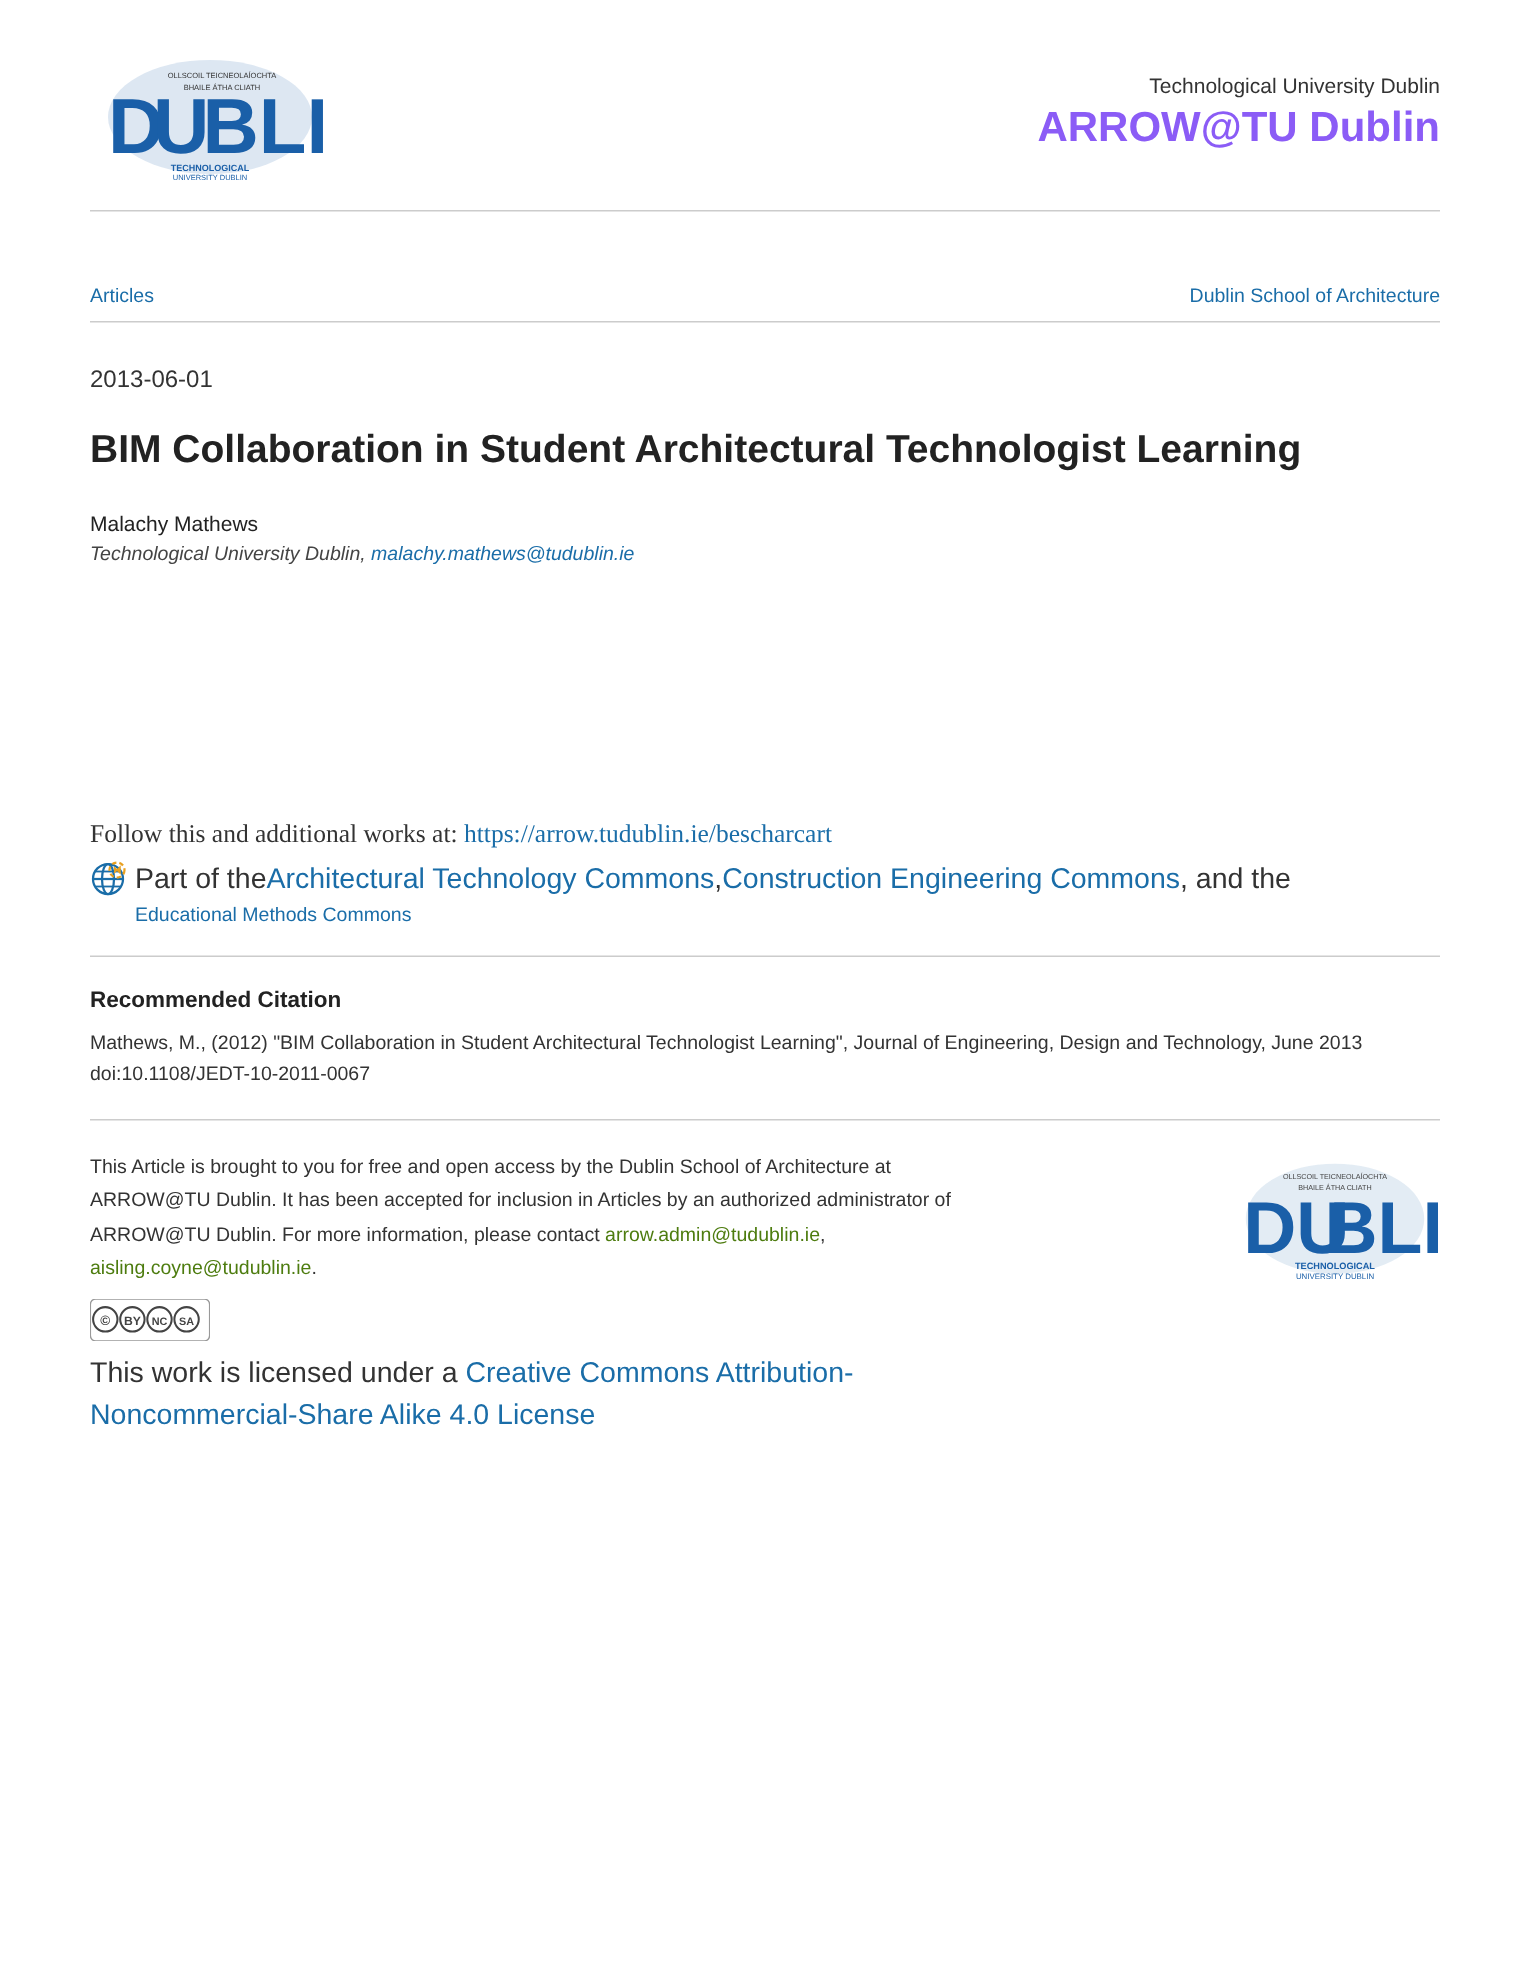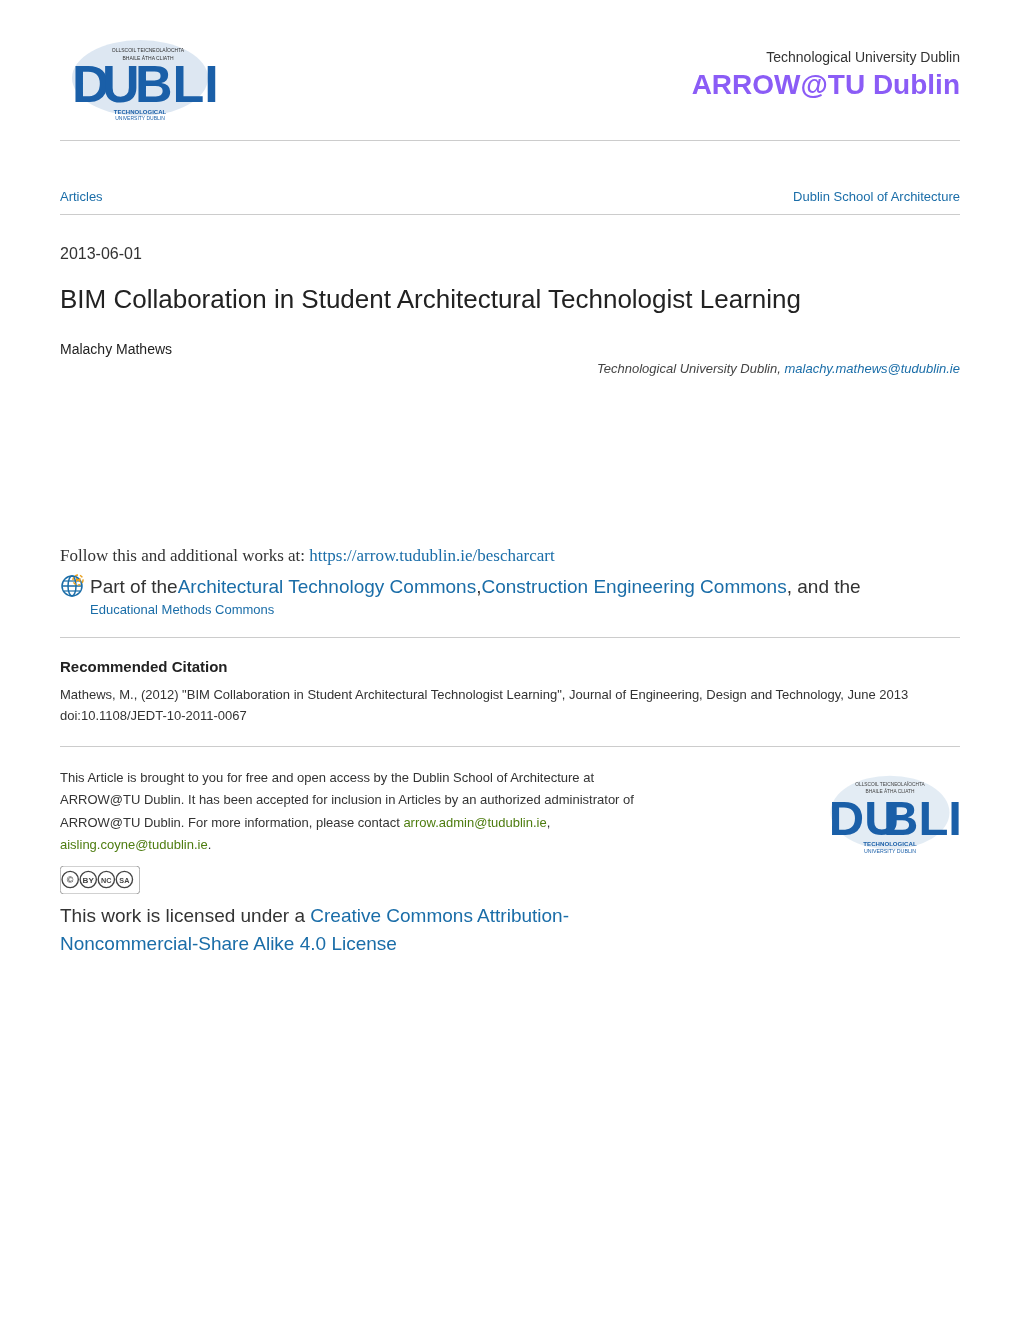--- a/index.html
+++ b/index.html
@@ -90,39 +90,38 @@
     .pub-date {
       font-family: Arial, sans-serif;
       font-size: 16px;
       color: #333;
       margin-bottom: 20px;
     }
 
     .pub-title {
       font-family: Arial, sans-serif;
       font-size: 26px;
-      font-weight: normal;
+      font-weight: bold;
       color: #222;
       margin-bottom: 24px;
       line-height: 1.3;
     }
 
     .author-name {
       font-family: Arial, sans-serif;
       font-size: 14px;
       color: #222;
       margin-bottom: 4px;
     }
 
     .author-affiliation {
       font-family: Arial, sans-serif;
       font-size: 13px;
       color: #444;
       font-style: italic;
-      text-align: right;
     }
 
     .author-affiliation .affil-link {
       color: #1a6da8;
       text-decoration: none;
     }
 
     
     .content-spacer {
       height: 160px;

